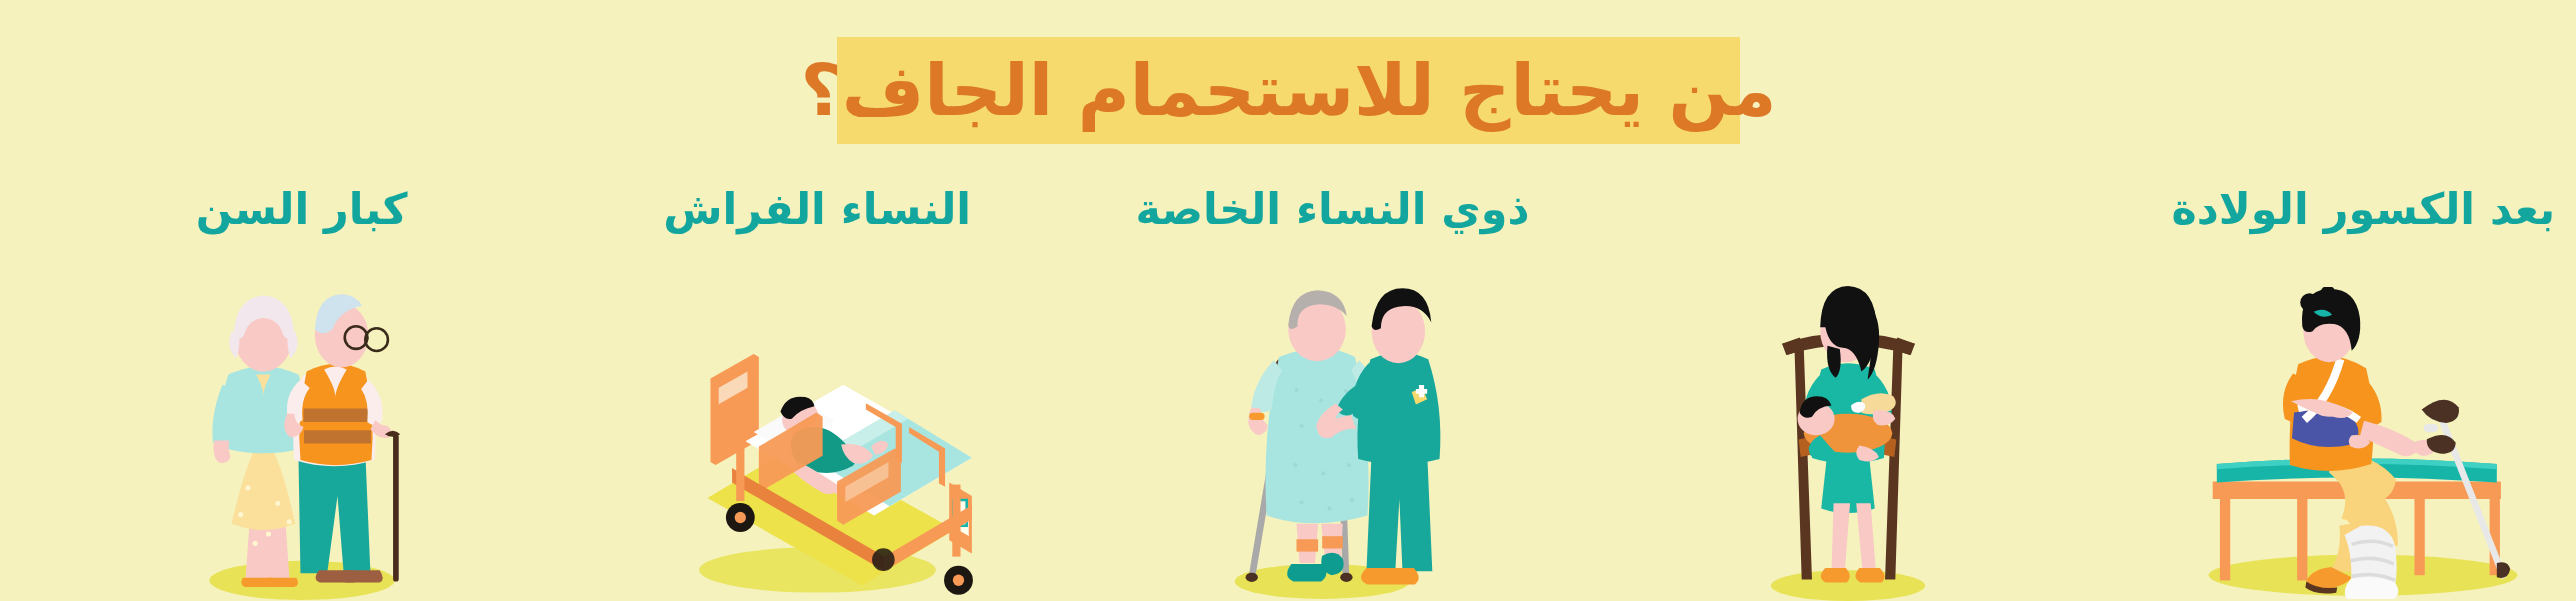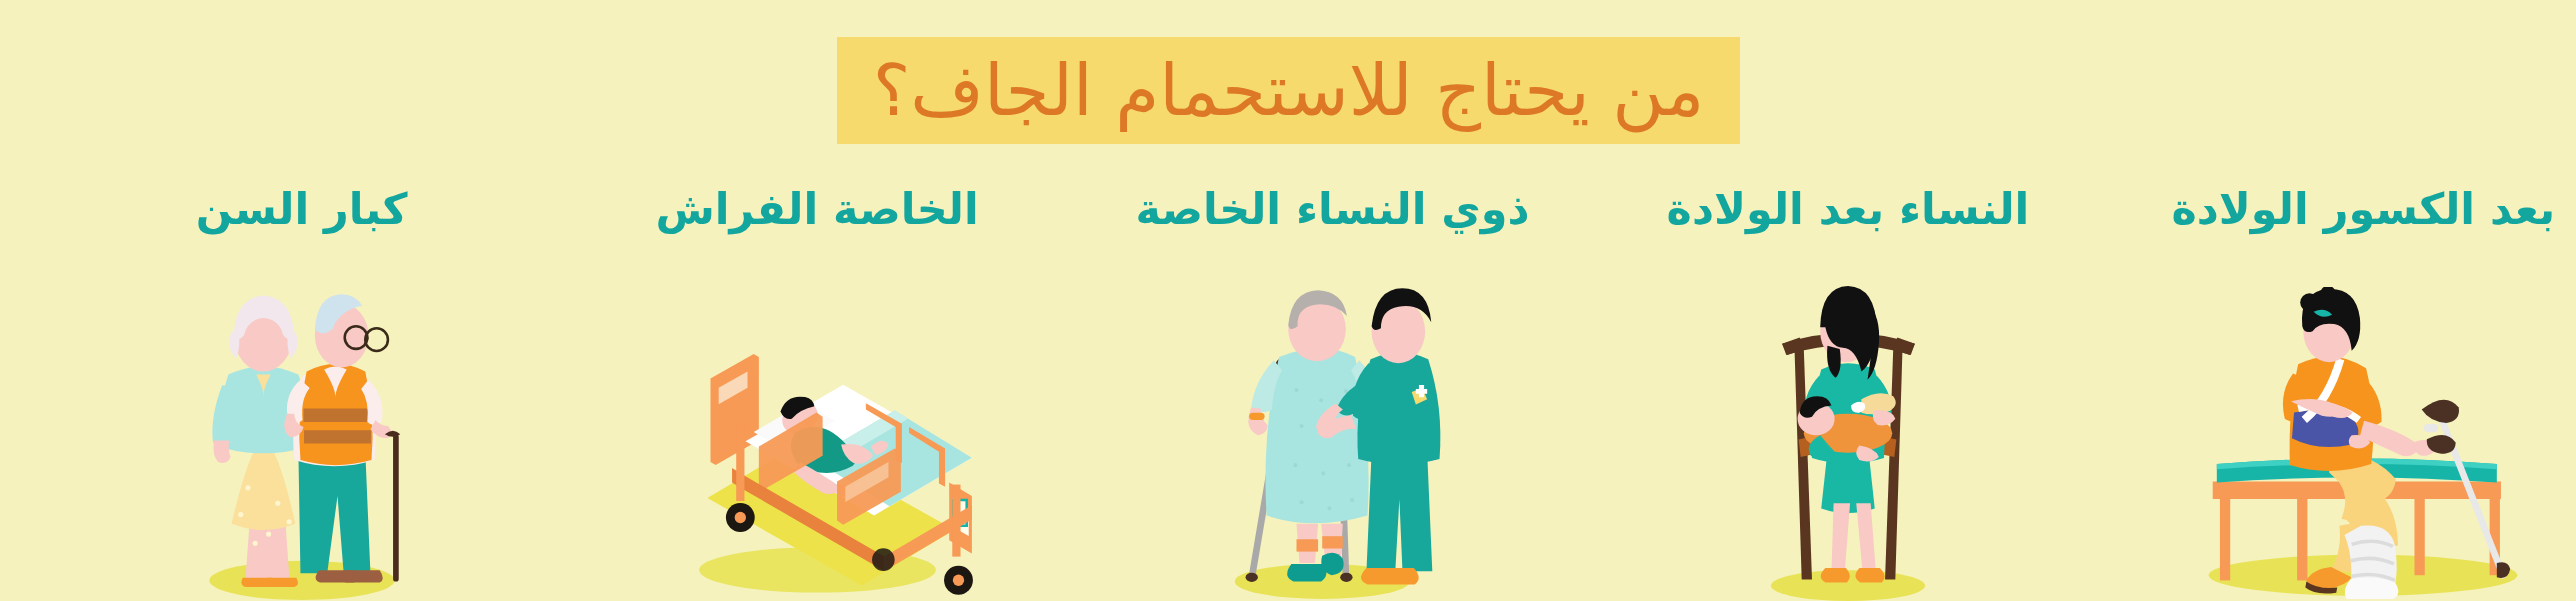--- a/index.html
+++ b/index.html
@@ -7,21 +7,21 @@
     width:2577px;height:601px;
     background:#F5F2BD;
     font-family:"DejaVu Sans","Liberation Sans",sans-serif;
     overflow:hidden;position:relative;
   }
   .banner{
     position:absolute;left:837px;top:37px;width:903px;height:107px;
     background:#F6DA6E;display:flex;align-items:center;justify-content:center;
   }
   .banner-title{
-    color:#DD7926;font-size:71px;font-weight:normal;line-height:1;
+    color:#DD7926;font-size:71px;font-weight:bold;line-height:1;
     letter-spacing:-1px;white-space:nowrap;direction:rtl;
     font-family:"DejaVu Sans","Liberation Sans",sans-serif;
   }
   .cards{
     position:absolute;left:0;top:170px;width:2577px;height:431px;
     display:flex;flex-direction:row-reverse;align-items:flex-end;padding-left:44px;
   }
   .card{flex:1 1 0;display:flex;flex-direction:column;align-items:center;}
   .card-label{
     color:#12A69E;font-size:43px;font-weight:bold;line-height:1.15;
@@ -87,21 +87,21 @@
           <circle cx="360" cy="112" r="22" fill="none" stroke="#3A2A1A" stroke-width="5"></circle>
           <path d="M340 109 h4" stroke="#3A2A1A" stroke-width="5"></path>
           <rect x="392" y="296" width="11" height="286" rx="5" fill="#4A2C1C"></rect>
           <path d="M376 296 q16 -14 30 0 q-14 10 -30 0 z" fill="#4A2C1C"></path>
         </g>
       </svg>
     </div>
   </div>
 
   <div class="card">
-    <div class="card-label">الخاصة الفراش</div>
+    <div class="card-label">النساء الفراش</div>
     <div class="card-art">
       <svg width="319" height="309" viewBox="0 0 620 600">
         <ellipse cx="310" cy="540" rx="230" ry="44" fill="#E8E356" opacity="0.9"></ellipse>
         <path d="M96 400 l180 -106 l300 168 l-180 108 z" fill="#EDE24A"></path>
 
         <path d="M102 168 l84 -48 l10 6 l0 162 l-84 48 l-10 -6 z" fill="#F79A55"></path>
         <path d="M118 186 l56 -32 v32 l-56 32 z" fill="#FAD9B8"></path>
 
         <path d="M170 290 l190 -110 l250 142 l-190 112 z" fill="#FFFFFF"></path>
         <path d="M300 324 l160 -94 l150 92 l-160 94 z" fill="#A9E5E0"></path>
@@ -200,21 +200,20 @@
           <ellipse cx="348" cy="96" rx="52" ry="62" fill="#F8C9C5"></ellipse>
           <path d="M296 86 q8 -74 60 -74 q50 0 56 66 q-20 -38 -64 -30 q-34 6 -34 42 q-14 8 -18 -4 z" fill="#111111"></path>
           <path d="M374 214 l20 -8 l10 22 l-22 10 z" fill="#F6DA6E"></path>
           <path d="M388 200 h10 v24 h-10 z M382 208 h22 v9 h-22 z" fill="#FFFFFF"></path>
         </g>
       </svg>
     </div>
   </div>
 
   <div class="card">
-    <div class="card-label">النساء بعد الولادة</div>
     <div class="card-art">
       <svg width="196" height="319" viewBox="0 0 380 620">
         <ellipse cx="190" cy="590" rx="150" ry="30" fill="#E8E356"></ellipse>
 
         <g fill="#5A3620">
           <path d="M62 120 l34 -12 l10 22 l-34 12 z"></path>
           <path d="M62 120 q128 -42 258 0 l-8 22 q-122 -38 -242 0 z"></path>
           <path d="M320 120 l-34 -12 l-10 22 l34 12 z"></path>
           <path d="M86 128 l18 0 l16 450 h-20 z"></path>
           <path d="M296 128 l-18 0 l-16 450 h20 z"></path>

